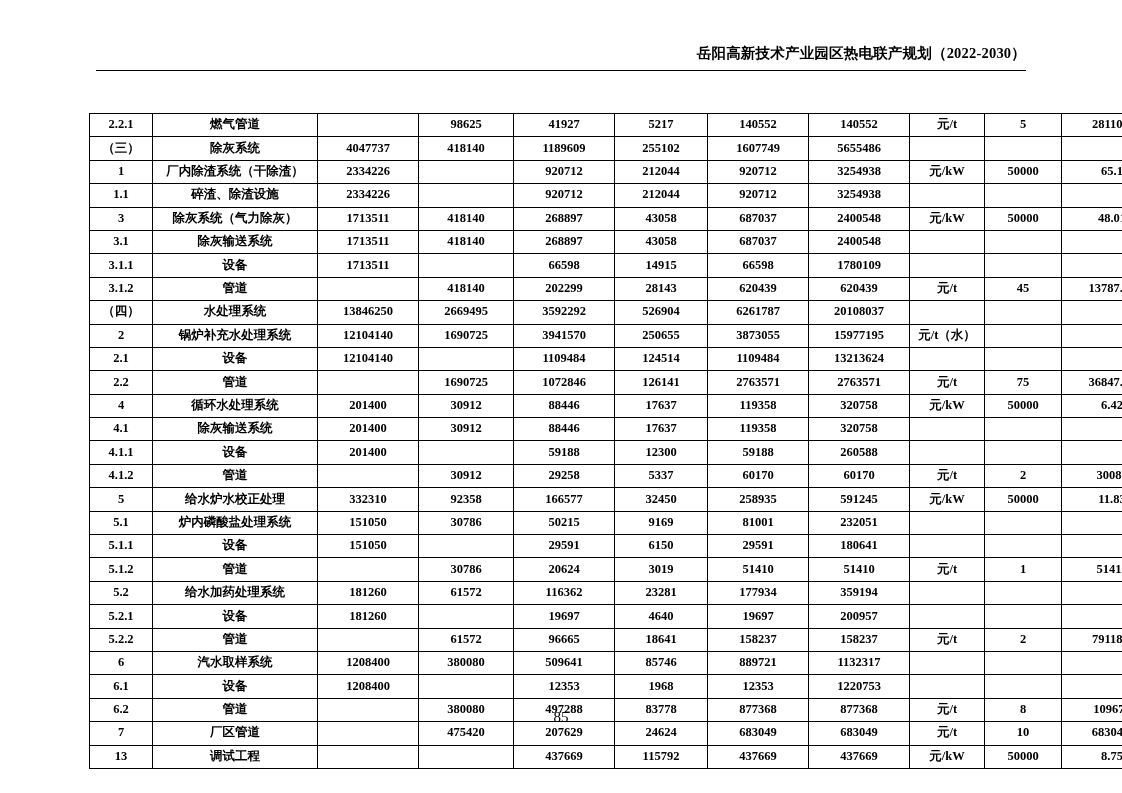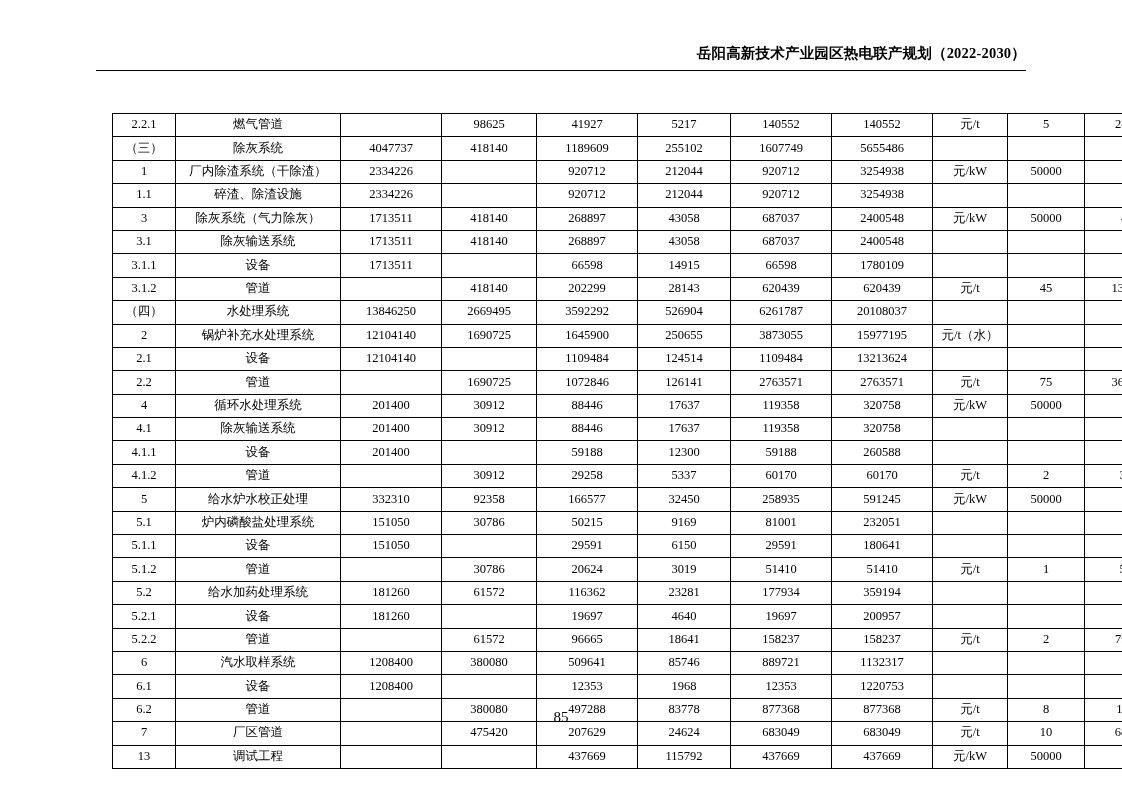--- a/index.html
+++ b/index.html
@@ -40,22 +40,23 @@
   .header-rule {
     position: absolute;
     left: 0;
     right: 0;
     top: 26px;
     border-top: 1.2px solid #000;
   }
   .table-wrap {
     position: absolute;
     top: 113px;
-    left: 112px;
+    left: 89px;
     width: 918px;
+    font-weight: bold;
   }
   table.fin {
     border-collapse: collapse;
     width: 918px;
     table-layout: fixed;
   }
   table.fin td {
     border: 0.8px solid #000000;
     height: 22.4px;
     font-size: 12.5px;
@@ -214,21 +215,21 @@
             <td class="c7">20108037</td>
             <td class="c8"></td>
             <td class="c9"></td>
             <td class="c10"></td>
           </tr>
           <tr>
             <td class="c0">2</td>
             <td class="c1">锅炉补充水处理系统</td>
             <td class="c2">12104140</td>
             <td class="c3">1690725</td>
-            <td class="c4">1645900</td>
+            <td class="c4">3941570</td>
             <td class="c5">250655</td>
             <td class="c6">3873055</td>
             <td class="c7">15977195</td>
             <td class="c8">元/t（水）</td>
             <td class="c9"></td>
             <td class="c10"></td>
           </tr>
           <tr>
             <td class="c0">2.1</td>
             <td class="c1">设备</td>

